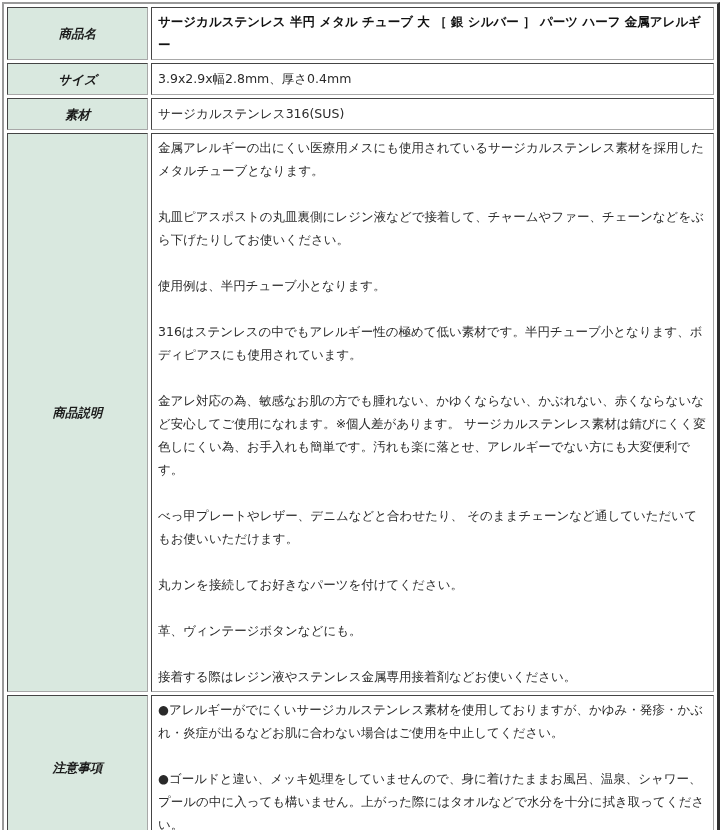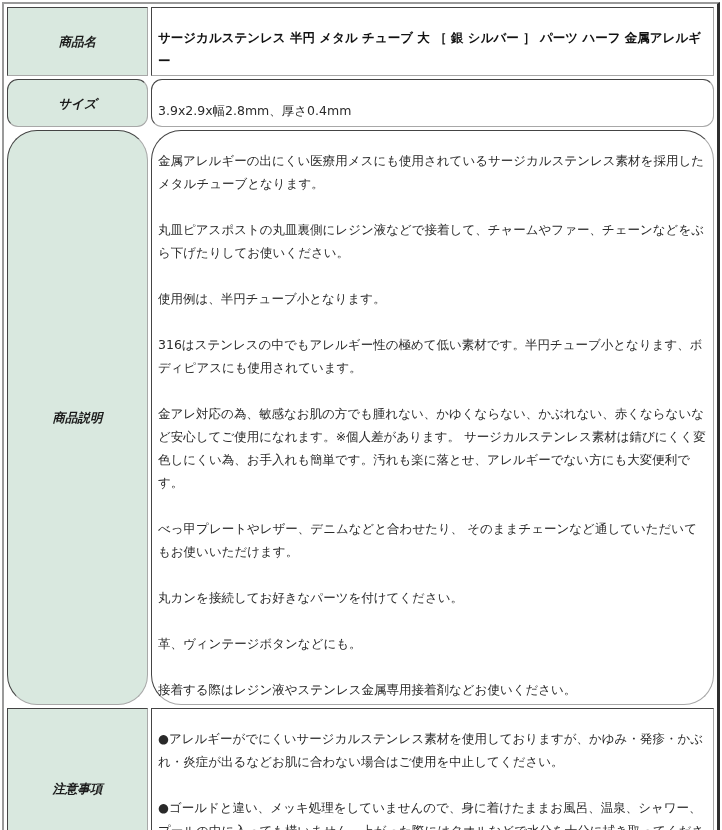--- a/index.html
+++ b/index.html
@@ -41,30 +41,30 @@
       width: 137px;
       background: #d9e8df;
       text-align: center;
       font-weight: bold;
       font-size: 13px;
       color: #1a1a1a;
       font-style: italic;
     }
     .value-cell {
       background: #ffffff;
-      padding: 18px 5px 3px 6px;
+      padding: 2px 5px 3px 6px;
       color: #2a2a2a;
     }
     .title-value {
       font-weight: bold;
       color: #111111;
     }
     .r-title td { height: 44px; }
-    .r-short td { height: 25px; border-radius: 11px; }
-    .r-desc td { height: 486px; border-radius: 30px; }
+    .r-short td { height: 25px; }
+    .r-desc td { height: 486px; }
     .r-notes td { height: 124px; }
     .para {
       display: block;
       margin: 0;
     }
     .para + .para {
       margin-top: 23px;
     }
   </style>
 </head>
@@ -72,20 +72,24 @@
 
 <table class="spec-table">
   <tbody>
     <tr class="r-title">
       <td class="label-cell">商品名</td>
       <td class="value-cell title-value">サージカルステンレス 半円 メタル チューブ 大 ［ 銀 シルバー ］ パーツ ハーフ 金属アレルギー</td>
     </tr>
     <tr class="r-short">
       <td class="label-cell">サイズ</td>
       <td class="value-cell">3.9x2.9x幅2.8mm、厚さ0.4mm</td>
+    </tr>
+    <tr class="r-short">
+      <td class="label-cell">素材</td>
+      <td class="value-cell">サージカルステンレス316(SUS)</td>
     </tr>
     <tr class="r-desc">
       <td class="label-cell">商品説明</td>
       <td class="value-cell">
         <p class="para">金属アレルギーの出にくい医療用メスにも使用されているサージカルステンレス素材を採用したメタルチューブとなります。</p>
         <p class="para">丸皿ピアスポストの丸皿裏側にレジン液などで接着して、チャームやファー、チェーンなどをぶら下げたりしてお使いください。</p>
         <p class="para">使用例は、半円チューブ小となります。</p>
         <p class="para">316はステンレスの中でもアレルギー性の極めて低い素材です。半円チューブ小となります、ボディピアスにも使用されています。</p>
         <p class="para">金アレ対応の為、敏感なお肌の方でも腫れない、かゆくならない、かぶれない、赤くならないなど安心してご使用になれます。※個人差があります。 サージカルステンレス素材は錆びにくく変色しにくい為、お手入れも簡単です。汚れも楽に落とせ、アレルギーでない方にも大変便利です。</p>
         <p class="para">べっ甲プレートやレザー、デニムなどと合わせたり、 そのままチェーンなど通していただいてもお使いいただけます。</p>

